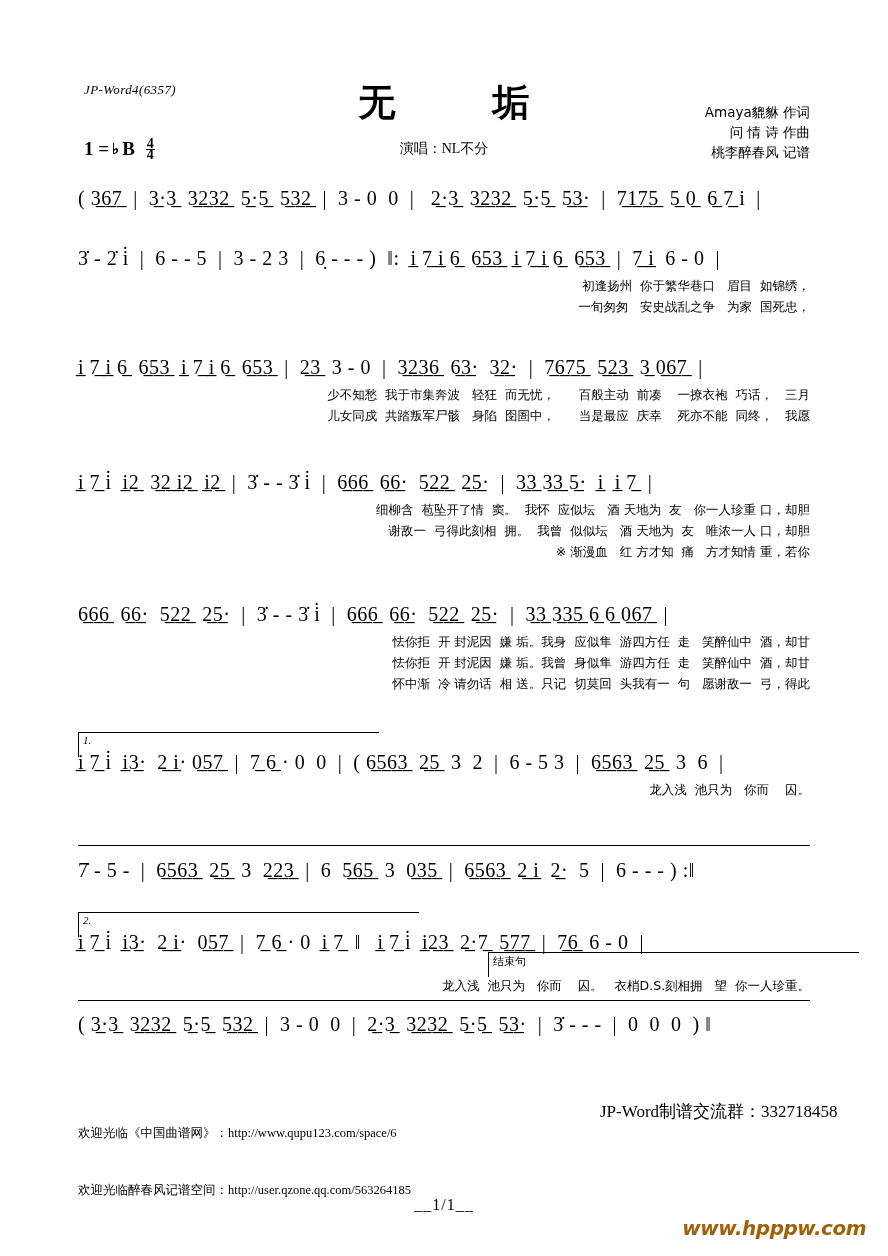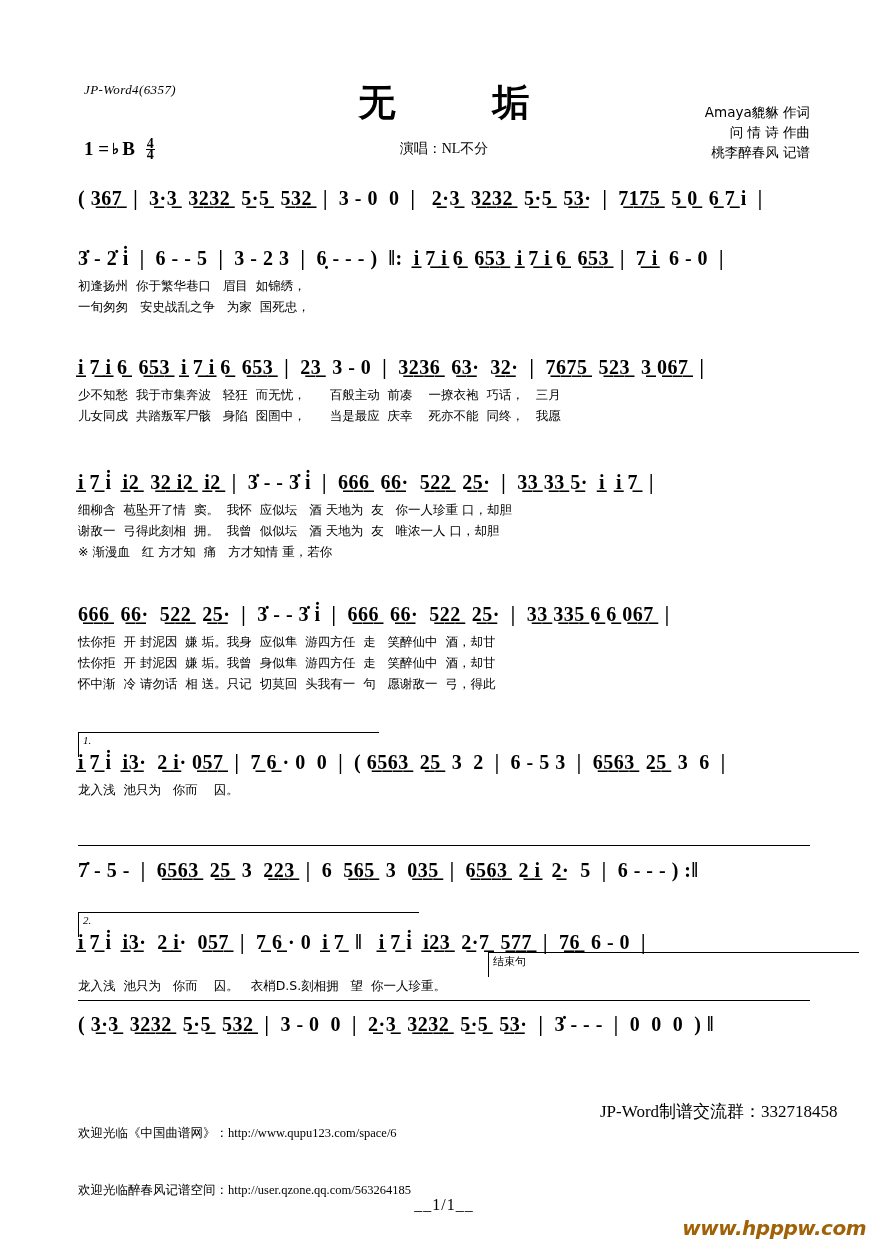--- a/index.html
+++ b/index.html
@@ -58,29 +58,29 @@
 
   
   .system{position:absolute;left:78px;width:732px;}
   .notes{
     font-family:"Liberation Serif", serif;
     font-size:20px;
     letter-spacing:.5px;
     white-space:pre;
     line-height:24px;
     position:relative;
-    font-weight:bold;
   }
   .lyric{
     font-family:"DejaVu Sans", sans-serif;
     font-size:12.5px;
     white-space:pre;
     line-height:19px;
     letter-spacing:0px;
     margin-top:2px;
+    text-align:right;
   }
   .rule{
     position:absolute;left:78px;width:732px;height:1px;
     background:#000;
   }
 
   
   .ending{
     position:absolute;
     border-left:1.3px solid #000;

